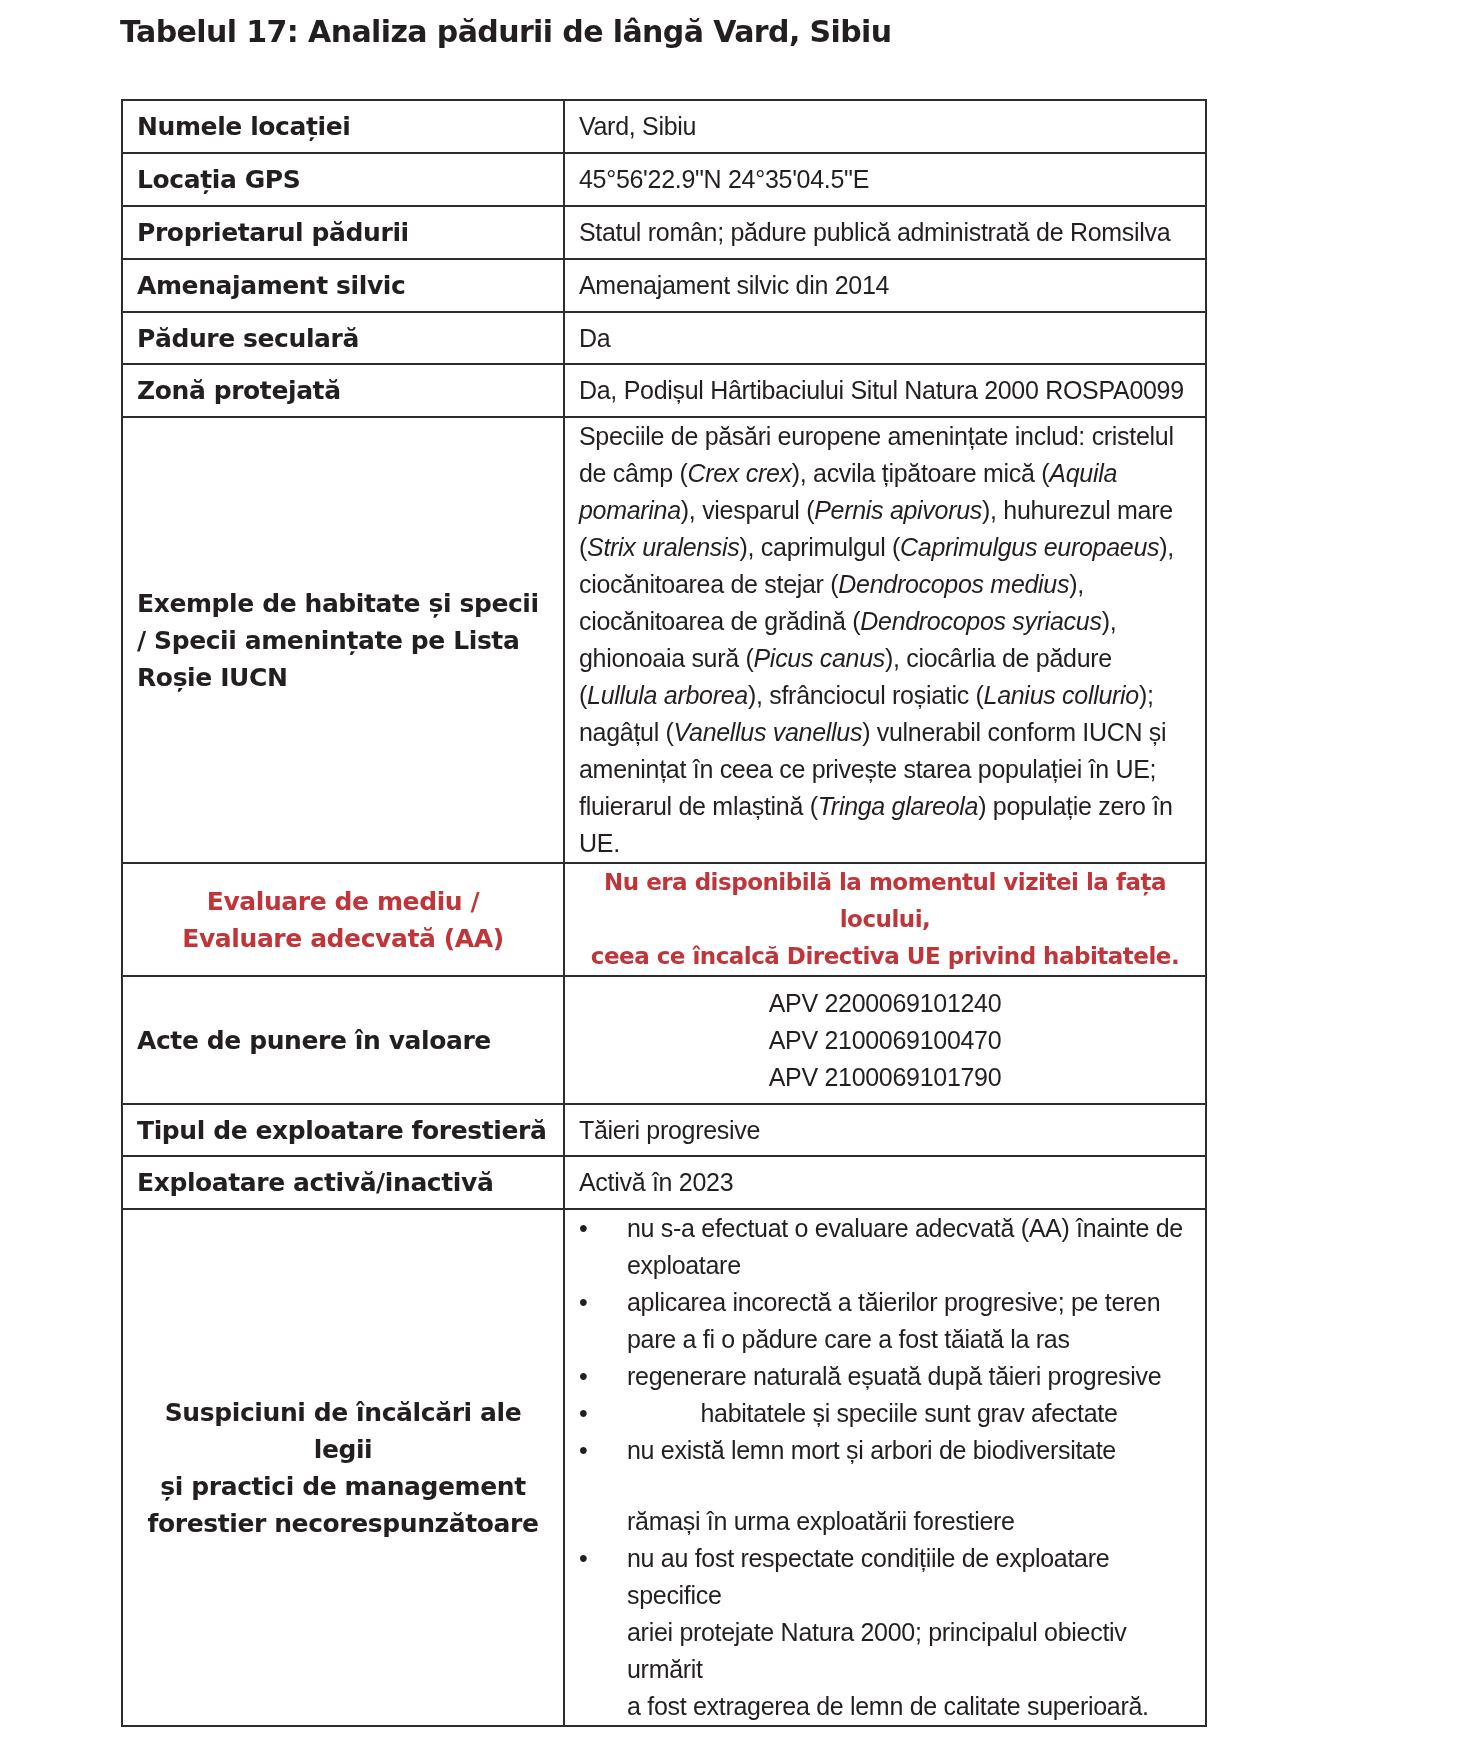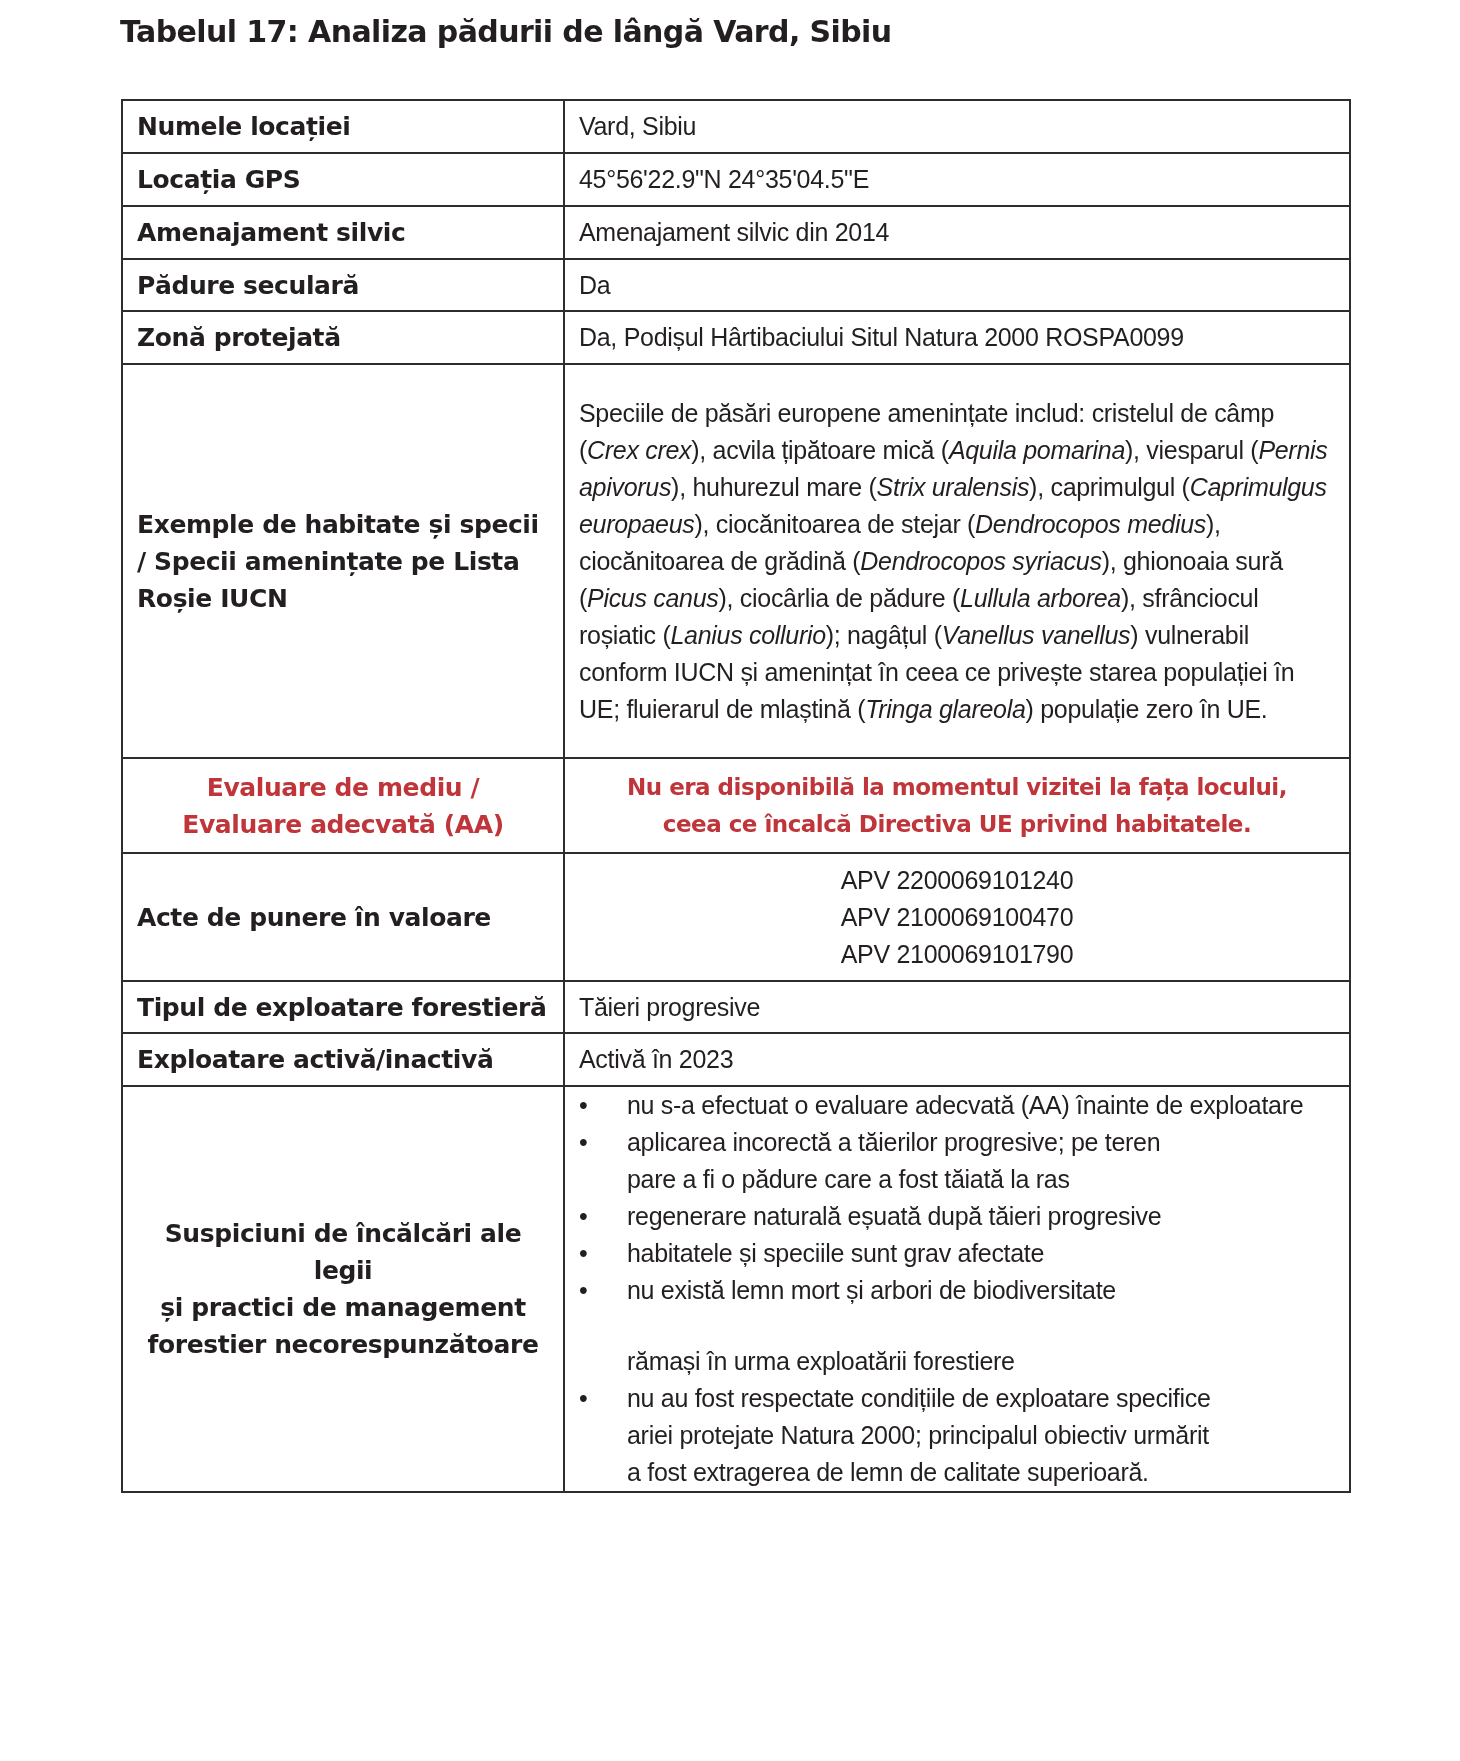--- a/index.html
+++ b/index.html
@@ -24,21 +24,21 @@
     font-weight: bold;
     font-size: 30px;
     letter-spacing: -0.6px;
     color: #231f20;
     white-space: nowrap;
   }
   table.analysis {
     position: absolute;
     left: 121px;
     top: 99px;
-    width: 1230px;
+    width: 1086px;
     border-collapse: collapse;
     table-layout: fixed;
   }
   table.analysis td {
     border: 2.5px solid #2d2d2d;
     vertical-align: middle;
     padding: 0 14px;
     font-size: 25px;
     line-height: 37px;
   }
@@ -92,20 +92,24 @@
     <tr style="height:53px">
       <td class="label">Numele locației</td>
       <td class="value">Vard, Sibiu</td>
     </tr>
 
     <tr style="height:53px">
       <td class="label">Locația GPS</td>
       <td class="value">45°56'22.9"N 24°35'04.5"E</td>
     </tr>
 
+    <tr style="height:53px">
+      <td class="label">Proprietarul pădurii</td>
+      <td class="value">Statul român; pădure publică administrată de Romsilva</td>
+    </tr>
 
     <tr style="height:53px">
       <td class="label">Amenajament silvic</td>
       <td class="value">Amenajament silvic din 2014</td>
     </tr>
 
     <tr style="height:52px">
       <td class="label">Pădure seculară</td>
       <td class="value">Da</td>
     </tr>
@@ -168,21 +172,21 @@
               <span class="dot">•</span>
               <span style="display: block;">aplicarea incorectă a tăierilor progresive; pe teren</span>
               <span style="display: block;">pare a fi o pădure care a fost tăiată la ras</span>
             </li>
             <li>
               <span class="dot">•</span>
               <span style="display: block;">regenerare naturală eșuată după tăieri progresive</span>
             </li>
             <li>
               <span class="dot">•</span>
-              <span style="display: block;">habitatele și speciile sunt grav afectate</span>
+              <span style="display: block; text-align: center;">habitatele și speciile sunt grav afectate</span>
             </li>
             <li>
               <span class="dot">•</span>
               <span style="display: block;">nu există lemn mort și arbori de biodiversitate</span>
               <span style="display: block; margin-top: 34px;">rămași în urma exploatării forestiere</span>
             </li>
             <li>
               <span class="dot">•</span>
               <span style="display: block;">nu au fost respectate condițiile de exploatare specifice</span>
               <span style="display: block;">ariei protejate Natura 2000; principalul obiectiv urmărit</span>

